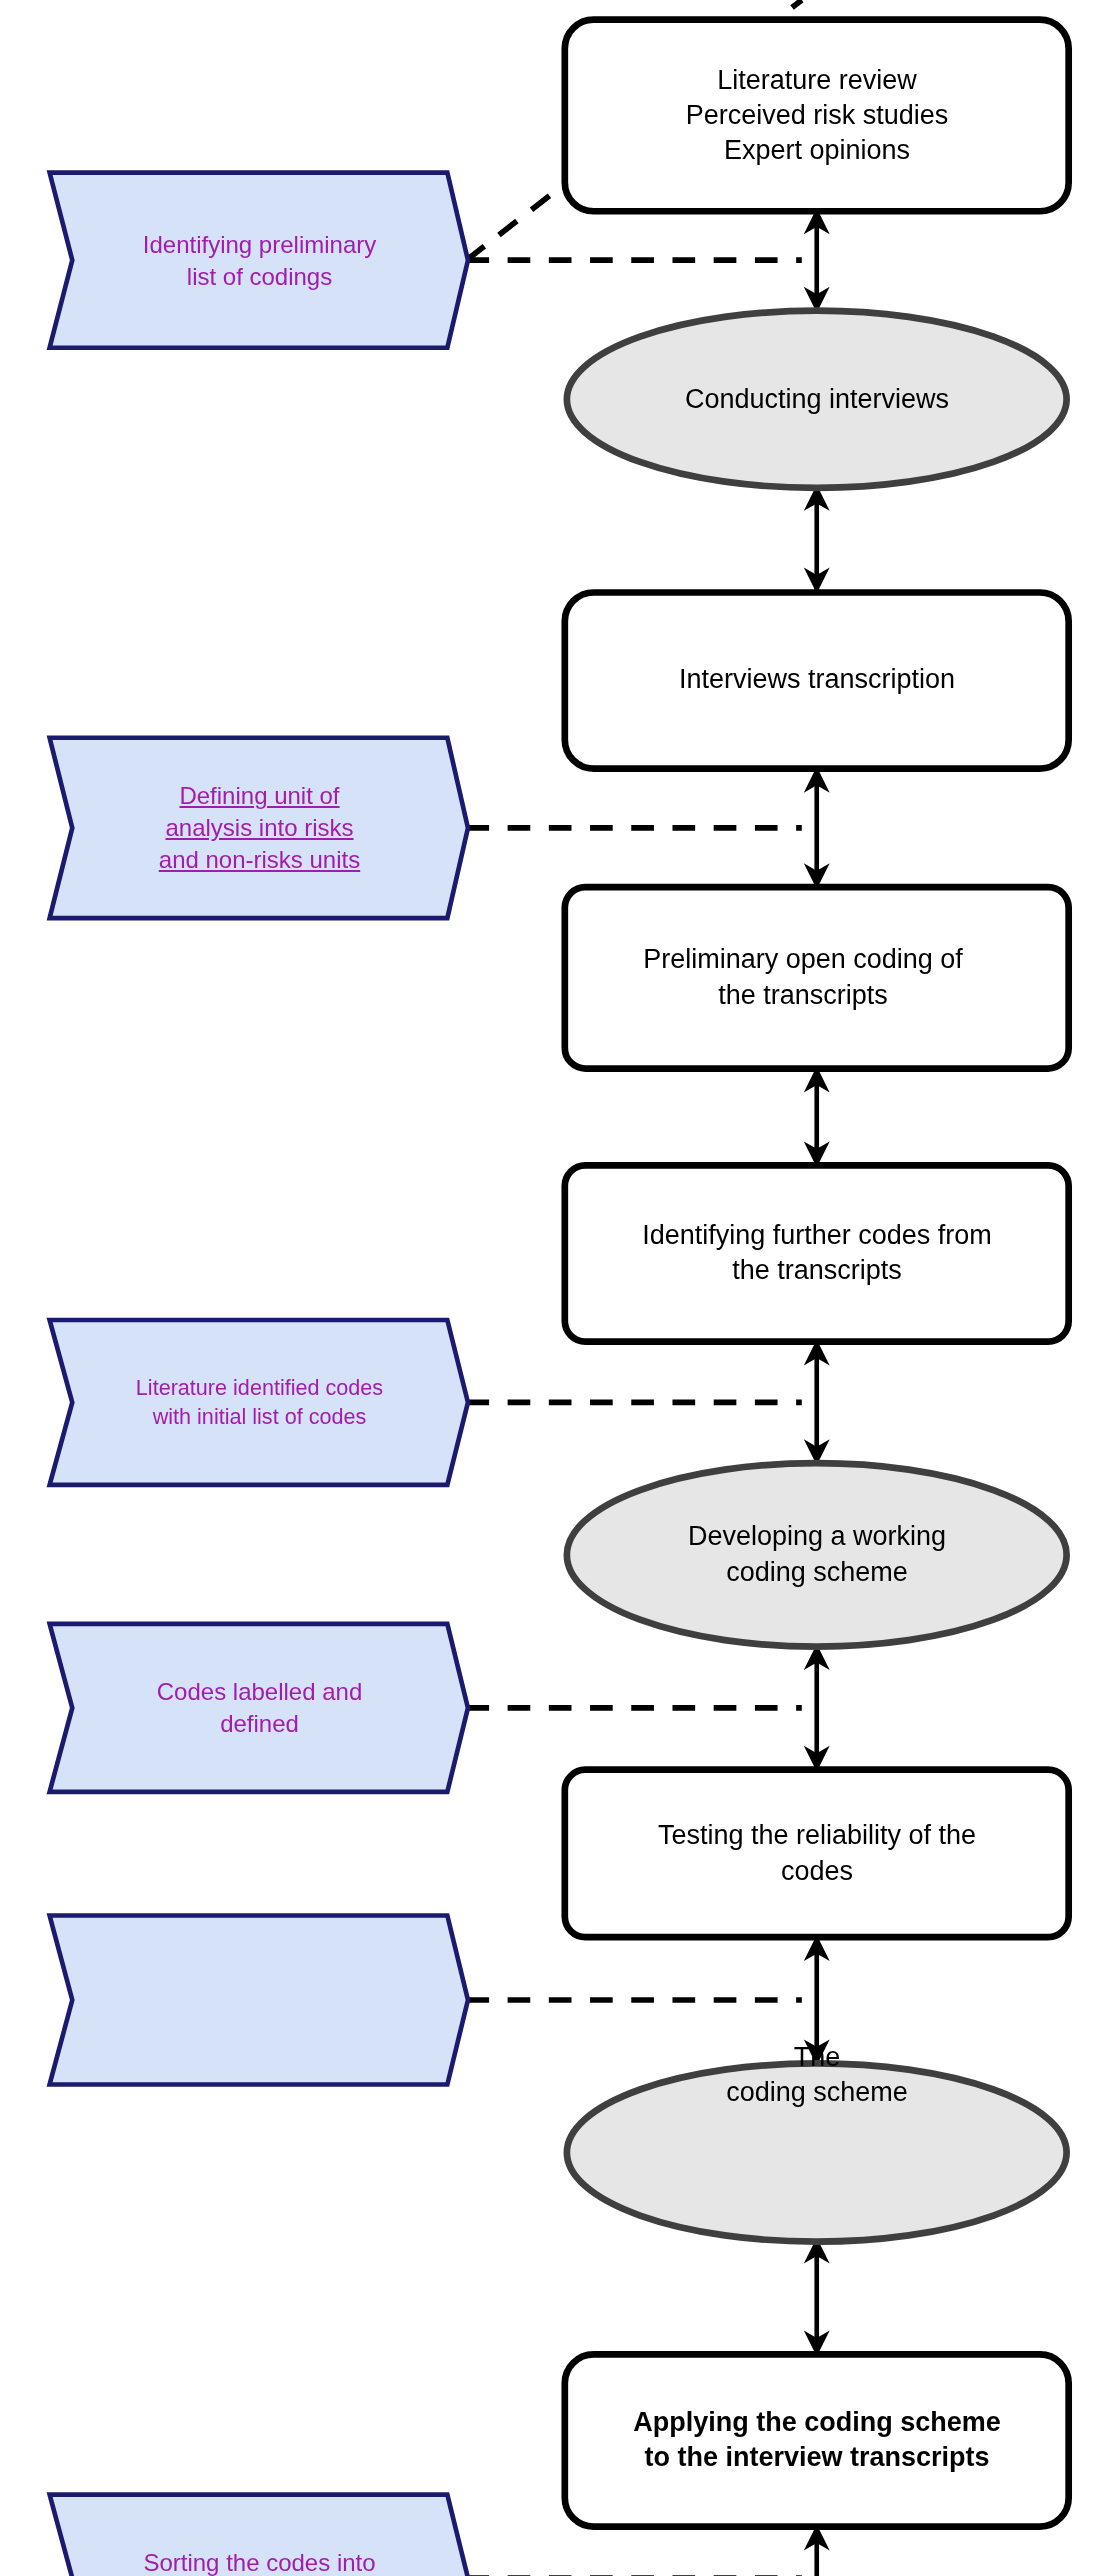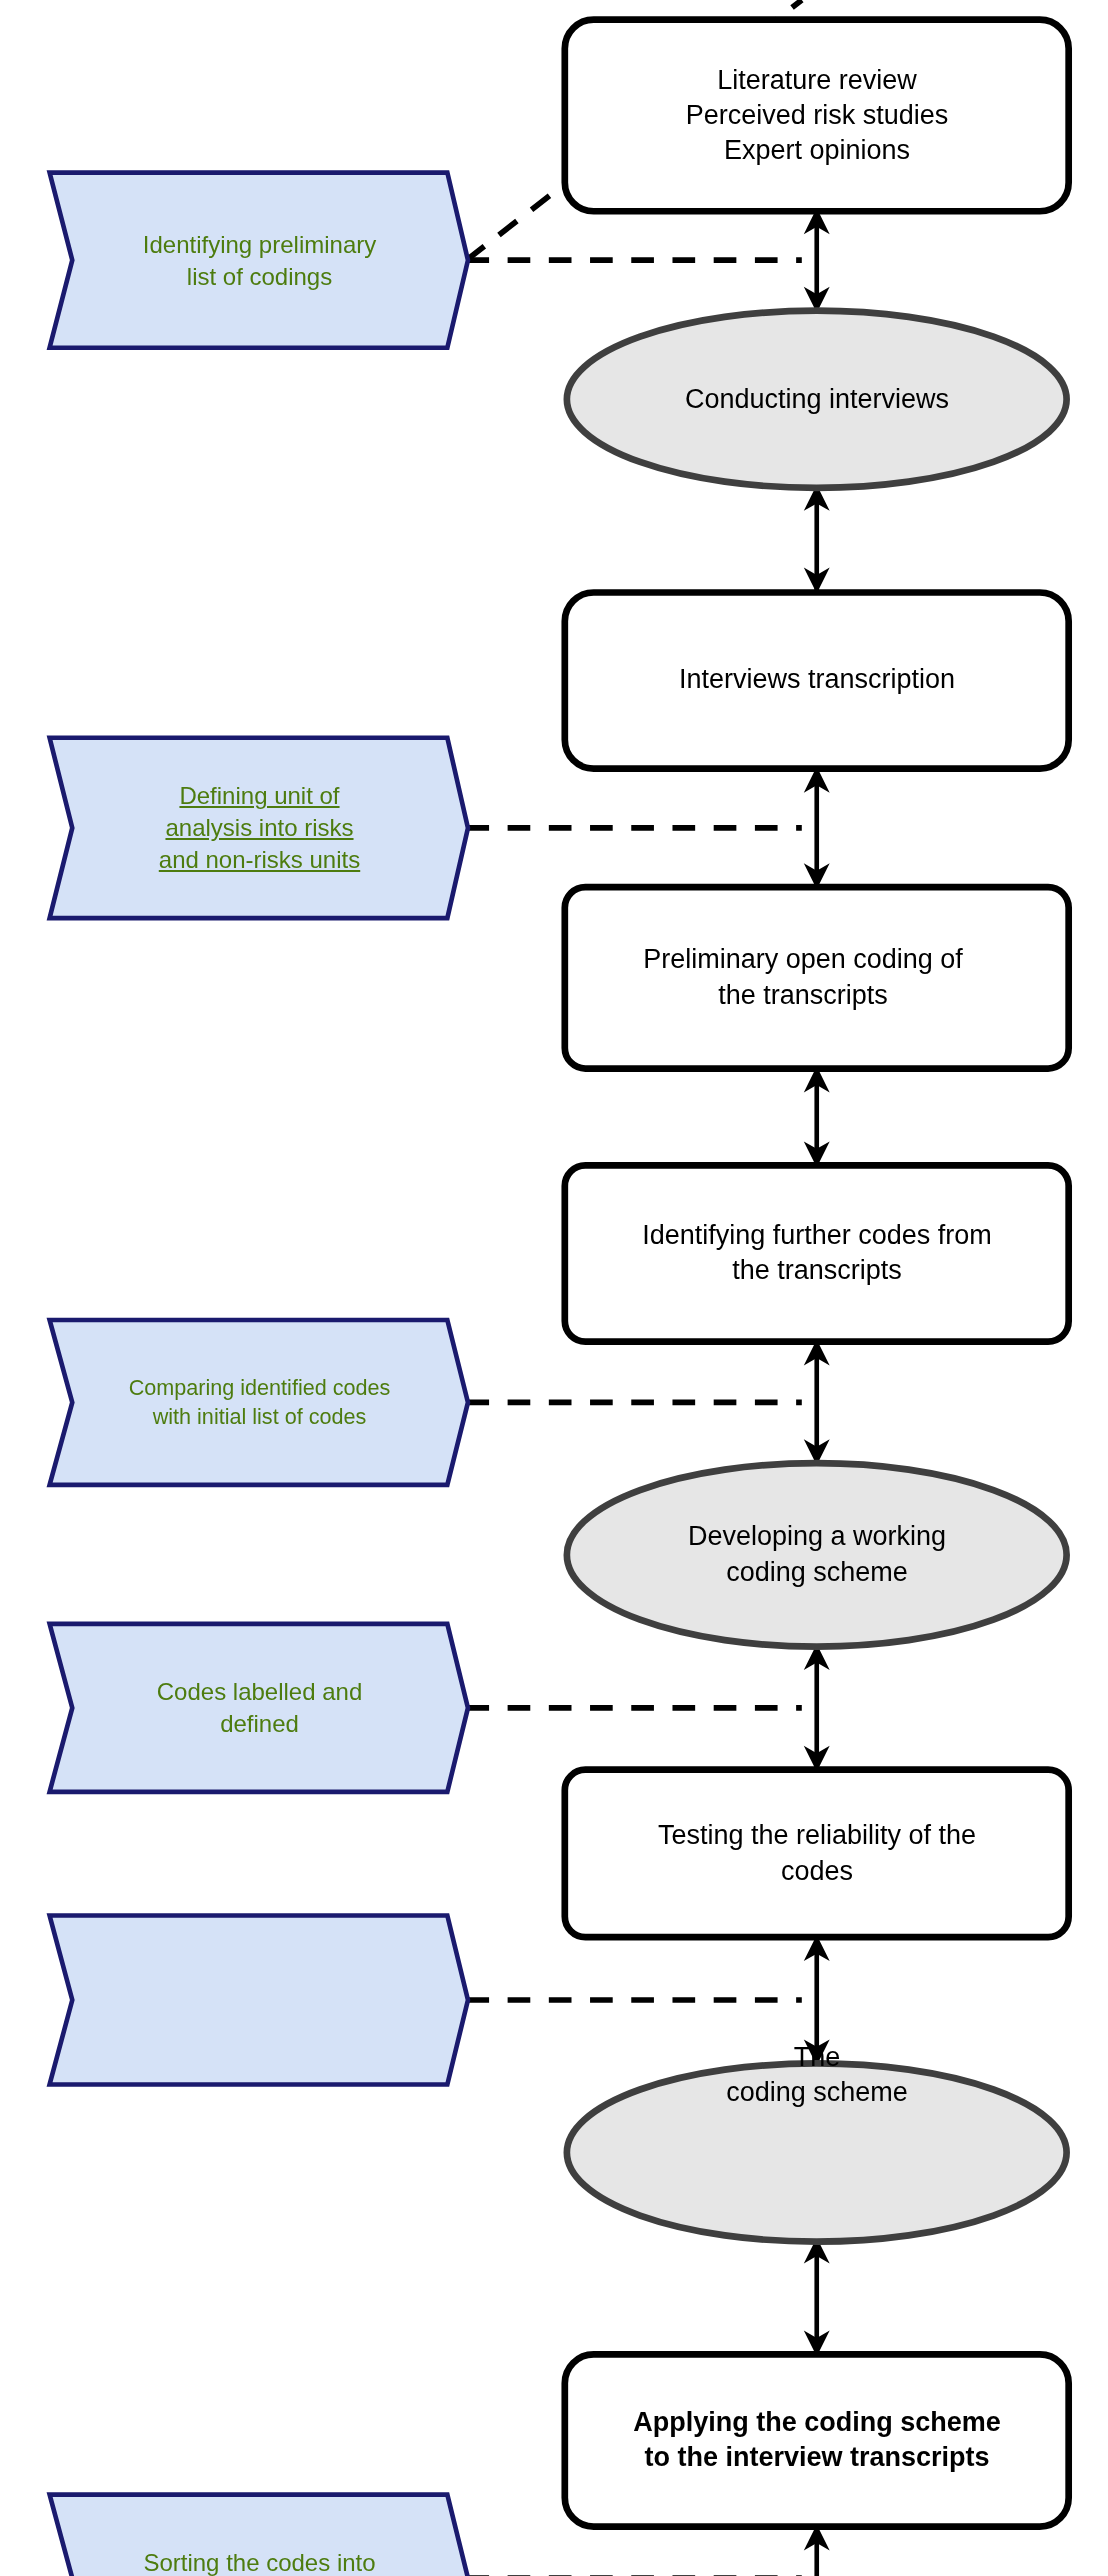--- a/index.html
+++ b/index.html
@@ -4,21 +4,21 @@
 <style>
   html,body{margin:0;padding:0;background:#fff;}
   body{width:1109px;height:2847px;position:relative;overflow:hidden;
        font-family:"Liberation Sans","DejaVu Sans",sans-serif;}
   #stage{position:absolute;left:0;top:0;width:1109px;height:2847px;}
   svg.layer{position:absolute;left:0;top:0;width:1109px;height:2847px;overflow:visible;}
   .nodetext{position:absolute;display:flex;align-items:center;justify-content:center;
             text-align:center;color:#000;line-height:1.30;white-space:pre-line;
             font-size:27px;pointer-events:none;}
   .anntext{position:absolute;display:flex;align-items:center;justify-content:center;
-           text-align:center;color:#4d7c0f;line-height:1.32;white-space:pre-line;
+           text-align:center;color:#a21caf;line-height:1.32;white-space:pre-line;
            font-size:24px;pointer-events:none;}
   .anntext.small{font-size:21.6px;}
 </style>
 </head>
 <body>
 
 <div id="stage">
 
   <svg class="layer" viewBox="0 0 2152 5526">
     <defs>
@@ -95,21 +95,21 @@
   <div class="nodetext" style="left:567px;top:1986px;width:500px;height:178px;">The
 coding scheme</div>
   <div class="nodetext" style="left:565px;top:2354px;width:504px;height:172px;font-weight:bold;">Applying the coding scheme
 to the interview transcripts</div>
 
   <div class="anntext" style="left:72px;top:173px;width:375px;height:175px;">Identifying preliminary
 list of codings</div>
   <div class="anntext" style="left:72px;top:738px;width:375px;height:180px;text-decoration:underline;">Defining unit of
 analysis into risks
 and non-risks units</div>
-  <div class="anntext small" style="left:67px;top:1320px;width:385px;height:165px;">Comparing identified codes
+  <div class="anntext small" style="left:67px;top:1320px;width:385px;height:165px;">Literature identified codes
 with initial list of codes</div>
   <div class="anntext" style="left:72px;top:1624px;width:375px;height:168px;">Codes labelled and
 defined</div>
   <div class="anntext" style="left:72px;top:2495px;width:375px;height:168px;">Sorting the codes into
 potential themes</div>
 
 </div>
 
 
 </body></html>

